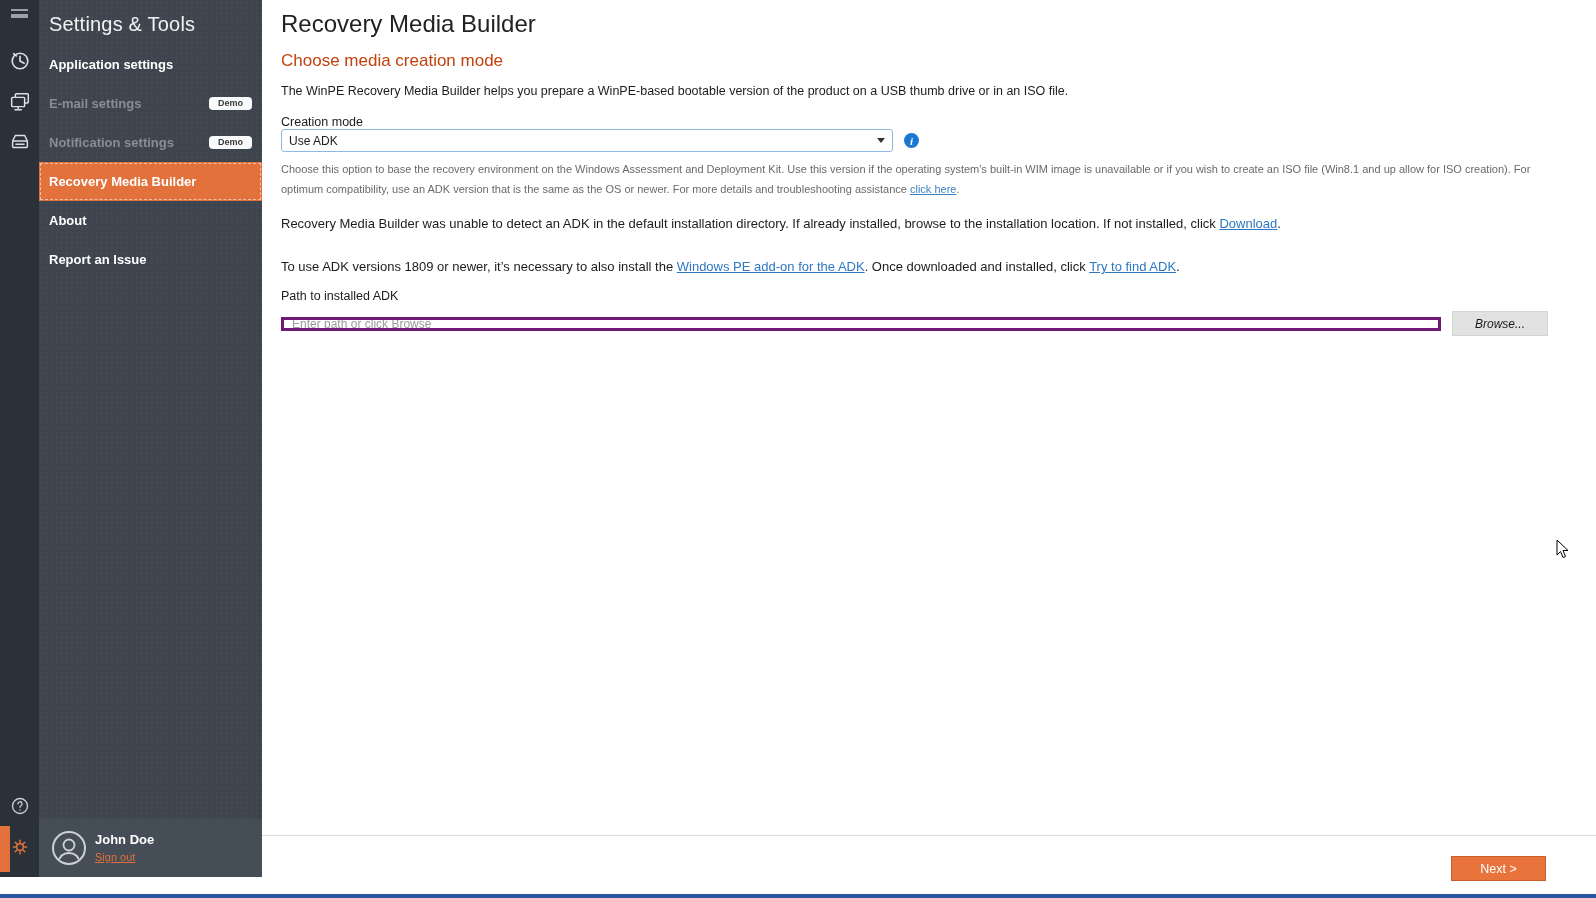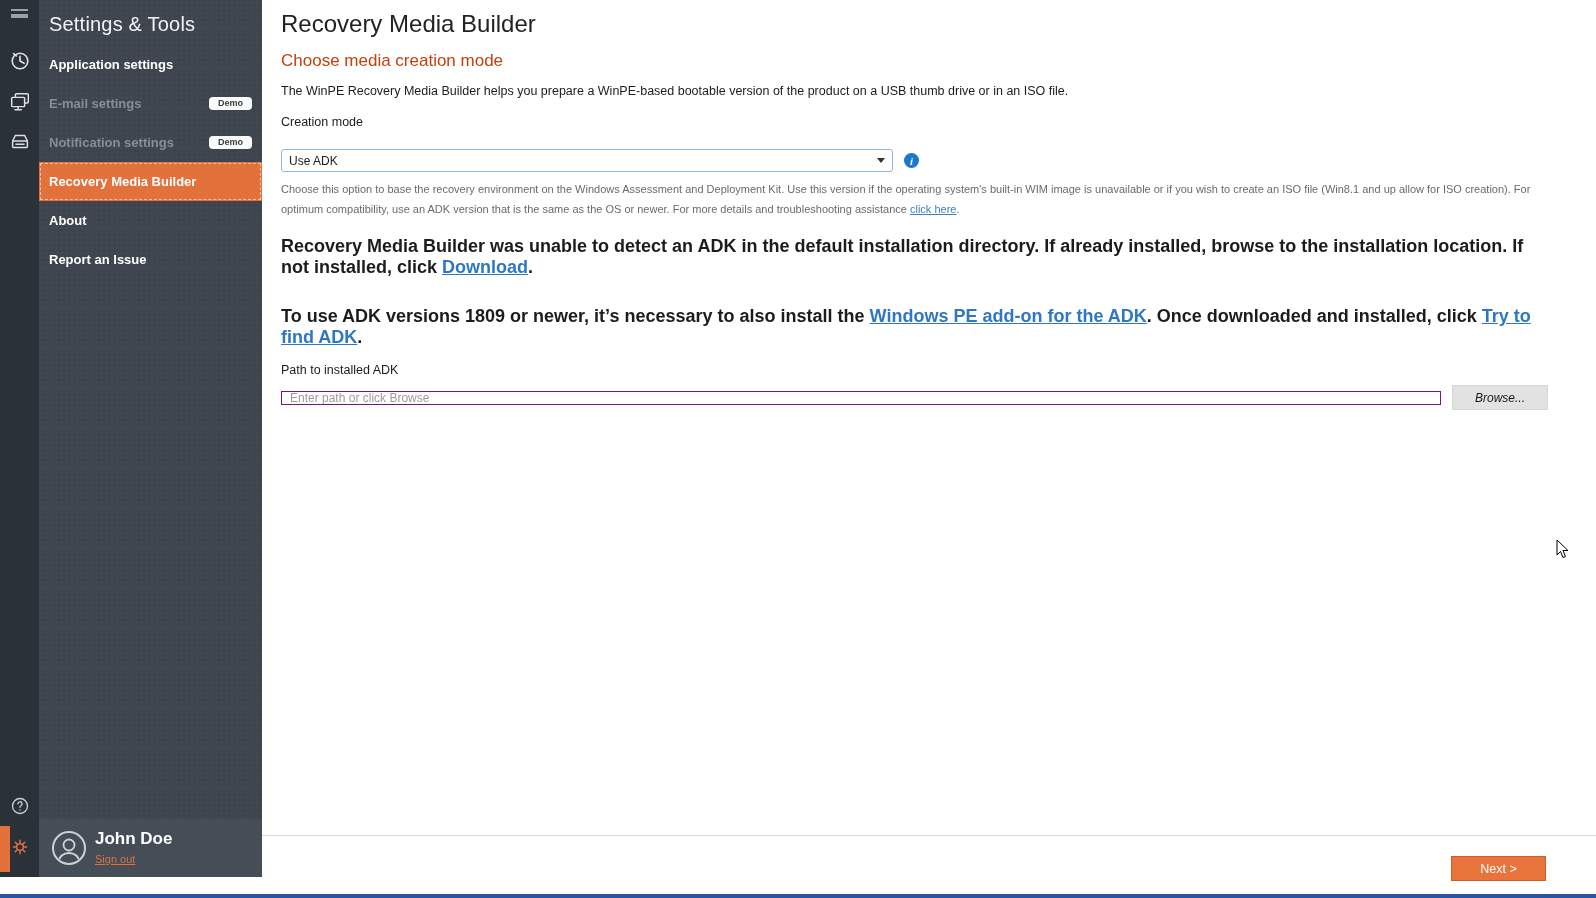--- a/index.html
+++ b/index.html
@@ -35,43 +35,43 @@
     background-image:radial-gradient(rgba(255,255,255,0.035) 1px, transparent 1px); background-size:5px 5px; }
   .sidebar-heading { color:#f2f2f2; font-size:20px; font-weight:400; padding:13px 0 0 10px; letter-spacing:0.2px; }
   .side-items { position:absolute; top:45px; left:0; right:0; }
   .side-item { height:39px; display:flex; align-items:center; padding:0 10px; font-size:13px; font-weight:700; color:#ffffff; cursor:default; }
   .side-item.disabled { color:#868e97; }
   .side-item.selected { background:#e2713c; outline:1px dashed rgba(255,255,255,0.55); outline-offset:-2px; }
   .badge { margin-left:auto; background:#f8fafb; color:#3b3b3b; font-size:9px; font-weight:700; border-radius:4px; padding:2px 9px 2px; line-height:1; }
   .sidebar-footer { position:absolute; left:0; right:0; bottom:0; height:58px; background:#454d57; display:flex; align-items:center; padding-left:13px; }
   .avatar { width:34px; height:34px; border-radius:50%; border:2px solid #ccd1d5; display:flex; align-items:flex-end; justify-content:center; overflow:hidden; flex:0 0 auto; }
   .user-block { margin-left:9px; }
-  .user-name { color:#ffffff; font-size:17px; font-weight:700; }
+  .user-name { color:#ffffff; font-size:13px; font-weight:700; }
   .signout { color:#e2713c; font-size:11px; text-decoration:underline; cursor:pointer; display:inline-block; margin-top:2px; }
 
   
   .main { flex:1; position:relative; background:#fff; color:#1c1c1c; }
   .main-content { padding:10px 48px 0 19px; }
   .page-title { font-size:24px; font-weight:400; color:#222; }
   .section-title { font-size:17px; font-weight:400; margin-top:13px; color:#c2410c; }
   .intro { font-size:12.5px; margin-top:13px; }
   .field-label { font-size:12.5px; margin-top:17px; }
-  .select-row { margin-top:20px; display:flex; align-items:center; }
+  .select-row { margin-top:0; display:flex; align-items:center; }
   .select-box { width:612px; height:23px; border:1px solid #8fb8e0; border-radius:3px; display:flex; align-items:center; padding:0 7px; font-size:12px; background:#fff; cursor:default; }
   .select-arrow { margin-left:auto; width:0; height:0; border-left:4px solid transparent; border-right:4px solid transparent; border-top:5px solid #333; }
   .info-icon { margin-left:11px; width:15px; height:15px; border-radius:50%; background:#1a78d2; color:#fff; font-family:"Liberation Serif", serif; font-style:italic; font-weight:700; font-size:11px; display:flex; align-items:center; justify-content:center; cursor:default; }
   .muted-desc { margin-top:7px; font-size:11px; line-height:20px; color:#6a6a6a; }
-  .bold-para { font-size:18px; font-weight:700; }
+  .bold-para { font-size:13px; font-weight:400; }
   .warning-para { margin-top:17px; }
   .addon-para { margin-top:28px; }
   a.link { color:#2e77c2; text-decoration:underline; cursor:pointer; }
   .muted-desc a.link { color:#3c7fc0; }
   .path-label { margin-top:15px; }
   .input-row { margin-top:8px; display:flex; align-items:center; }
-  .path-input { flex:1; height:14px; border:1px solid #701a75; padding:0 8px; font-size:12px; font-family:"Liberation Sans",sans-serif; color:#1c1c1c; outline:none; }
+  .path-input { flex:1; height:14px; border:3px solid #701a75; padding:0 8px; font-size:12px; font-family:"Liberation Sans",sans-serif; color:#1c1c1c; outline:none; }
   .path-input::placeholder { color:#9b9b9b; }
   .browse-btn { margin-left:11px; width:96px; height:25px; background:#e2e2e2; border:1px solid #d5d5d5; font-size:12px; font-family:"Liberation Sans",sans-serif; color:#1a1a1a; cursor:pointer;font-style:italic; }
   .main-footer { position:absolute; left:0; right:0; bottom:0; height:42px; border-top:1px solid #d9dce0; background:#fff; }
   .next-btn { position:absolute; right:50px; top:20px; width:95px; height:25px; background:#e8743c; border:1px solid #c95f2b; color:#fff; font-size:12.5px; font-family:"Liberation Sans",sans-serif; cursor:pointer; }
 
   .bottom-strip { position:absolute; left:0; right:0; bottom:0; height:4px; background:#2a55a0; }
   .cursor { position:absolute; left:1556px; top:539px; z-index:30; pointer-events:none; }
 </style>
 </head>
 <body>

